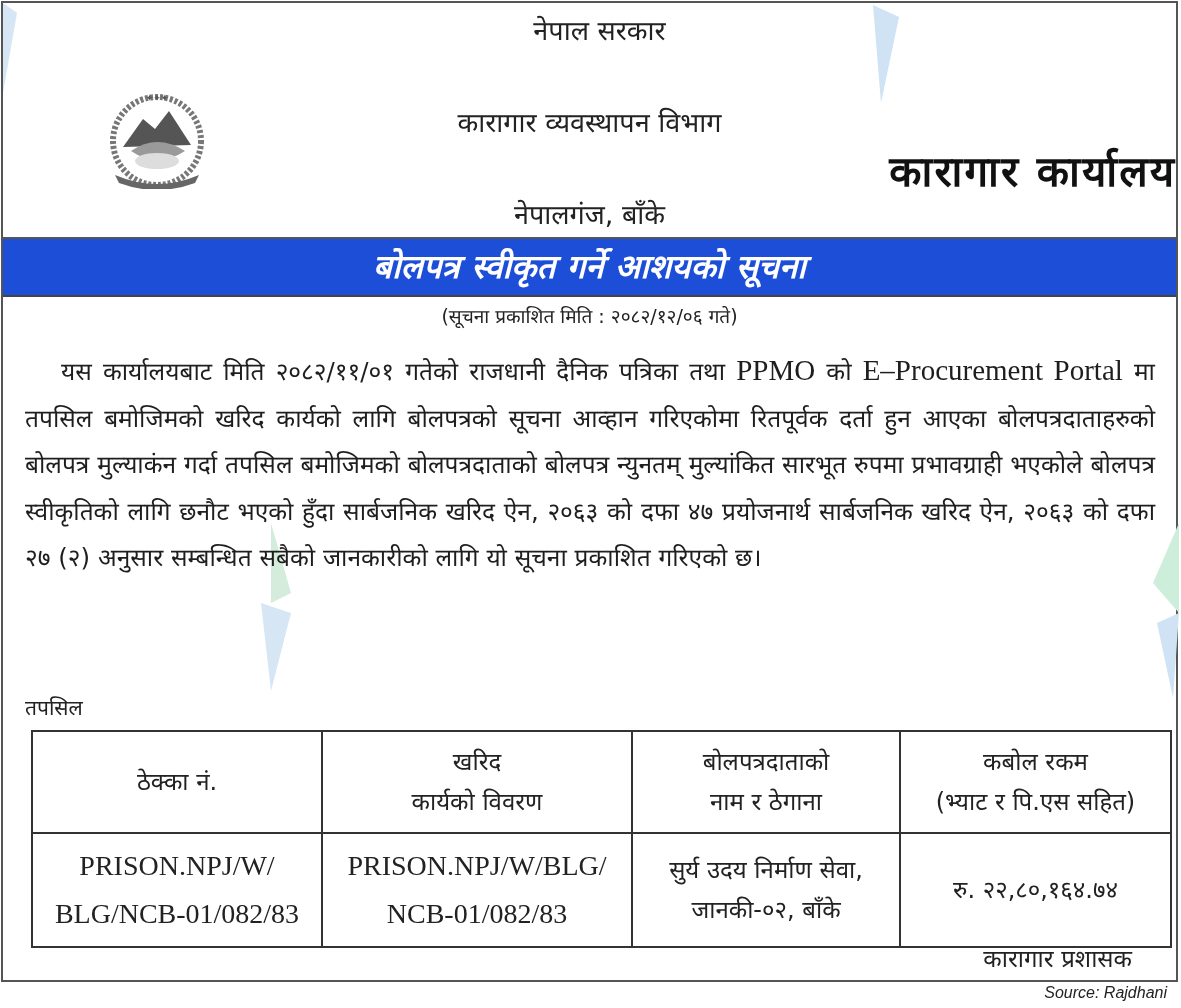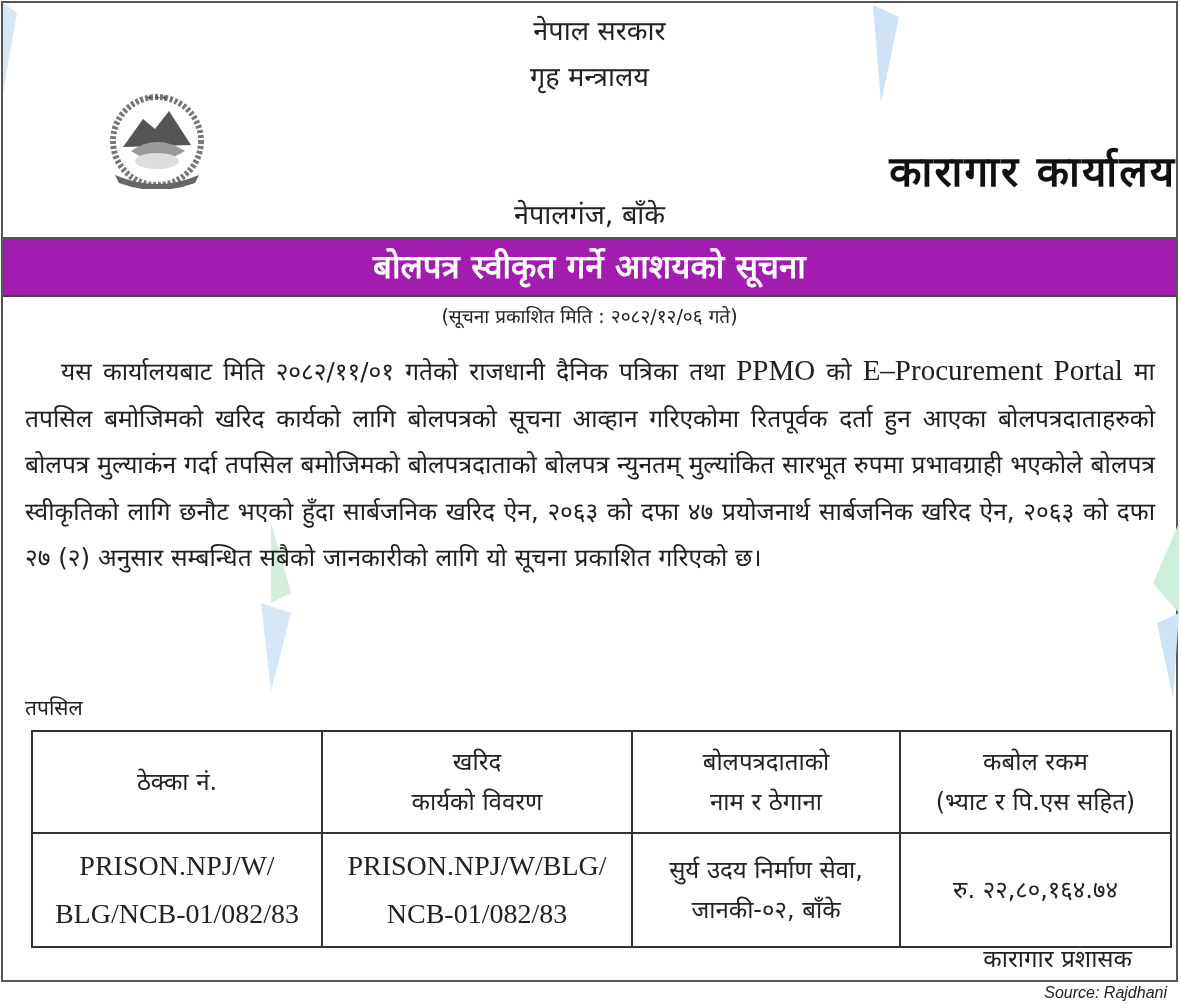--- a/index.html
+++ b/index.html
@@ -52,29 +52,30 @@
     .hl2 { top: 54px; font-size: 27px; }
     .hl3 { top: 100px; font-size: 27px; }
     .hl4 { top: 138px; font-size: 42px; font-weight: bold; color: #111; letter-spacing: 2px; text-align: right; }
     .hl5 { top: 192px; font-size: 27px; }
     .title-bar {
       position: absolute;
       left: 0;
       top: 236px;
       width: 100%;
       height: 58px;
-      background: #a21caf;
+      background: #1d4ed8;
       border-bottom: 2px solid #444;
       box-sizing: border-box;
       text-align: center;
       color: #fff;
       font-family: "DejaVu Sans", sans-serif;
       font-size: 33px;
       font-weight: bold;
       line-height: 56px;
+      font-style: italic;
     }
     .pubdate {
       position: absolute;
       left: 0;
       top: 300px;
       width: 100%;
       text-align: center;
       font-family: "DejaVu Sans", sans-serif;
       font-size: 19px;
       color: #222;
@@ -179,21 +180,21 @@
   <div class="header">
     <svg class="emblem" viewBox="0 0 96 100">
       <ellipse cx="48" cy="52" rx="44" ry="44" fill="none" stroke="#777" stroke-width="6" stroke-dasharray="3 2"></ellipse>
       <polygon points="14,58 34,30 46,40 60,22 82,56" fill="#555"></polygon>
       <path d="M22,62 Q48,44 76,62 Q48,80 22,62 Z" fill="#9a9a9a"></path>
       <ellipse cx="48" cy="72" rx="22" ry="8" fill="#ddd"></ellipse>
       <path d="M6,86 Q48,104 90,86 L86,94 Q48,108 10,94 Z" fill="#666"></path>
       <text x="48" y="12" font-size="9" text-anchor="middle" fill="#555" font-family="DejaVu Sans, sans-serif">✦✦✦</text>
     </svg>
     <div class="hl hl1">नेपाल सरकार</div>
-    <div class="hl hl2">गृह मन्त्रालय</div>
+    <div class="hl hl3">कारागार व्यवस्थापन विभाग</div>
     <div class="hl hl4">कारागार कार्यालय</div>
     <div class="hl hl5">नेपालगंज, बाँके</div>
   </div>
 
   <div class="title-bar">बोलपत्र स्वीकृत गर्ने आशयको सूचना</div>
 
   <div class="pubdate">(सूचना प्रकाशित मिति : २०८२/१२/०६ गते)</div>
 
   <div class="body-text"><span>यस कार्यालयबाट मिति २०८२/११/०१ गतेको राजधानी दैनिक पत्रिका तथा </span><span class="latin">PPMO</span><span> को </span><span class="latin">E–Procurement Portal</span><span> मा तपसिल बमोजिमको खरिद कार्यको लागि बोलपत्रको सूचना आव्हान गरिएकोमा रितपूर्वक दर्ता हुन आएका बोलपत्रदाताहरुको बोलपत्र मुल्याकंन गर्दा तपसिल बमोजिमको बोलपत्रदाताको बोलपत्र न्युनतम् मुल्यांकित सारभूत रुपमा प्रभावग्राही भएकोले बोलपत्र स्वीकृतिको लागि छनौट भएको हुँदा सार्बजनिक खरिद ऐन, २०६३ को दफा ४७ प्रयोजनार्थ सार्बजनिक खरिद ऐन, २०६३ को दफा २७ (२) अनुसार सम्बन्धित सबैको जानकारीको लागि यो सूचना प्रकाशित गरिएको छ।</span></div>
 

